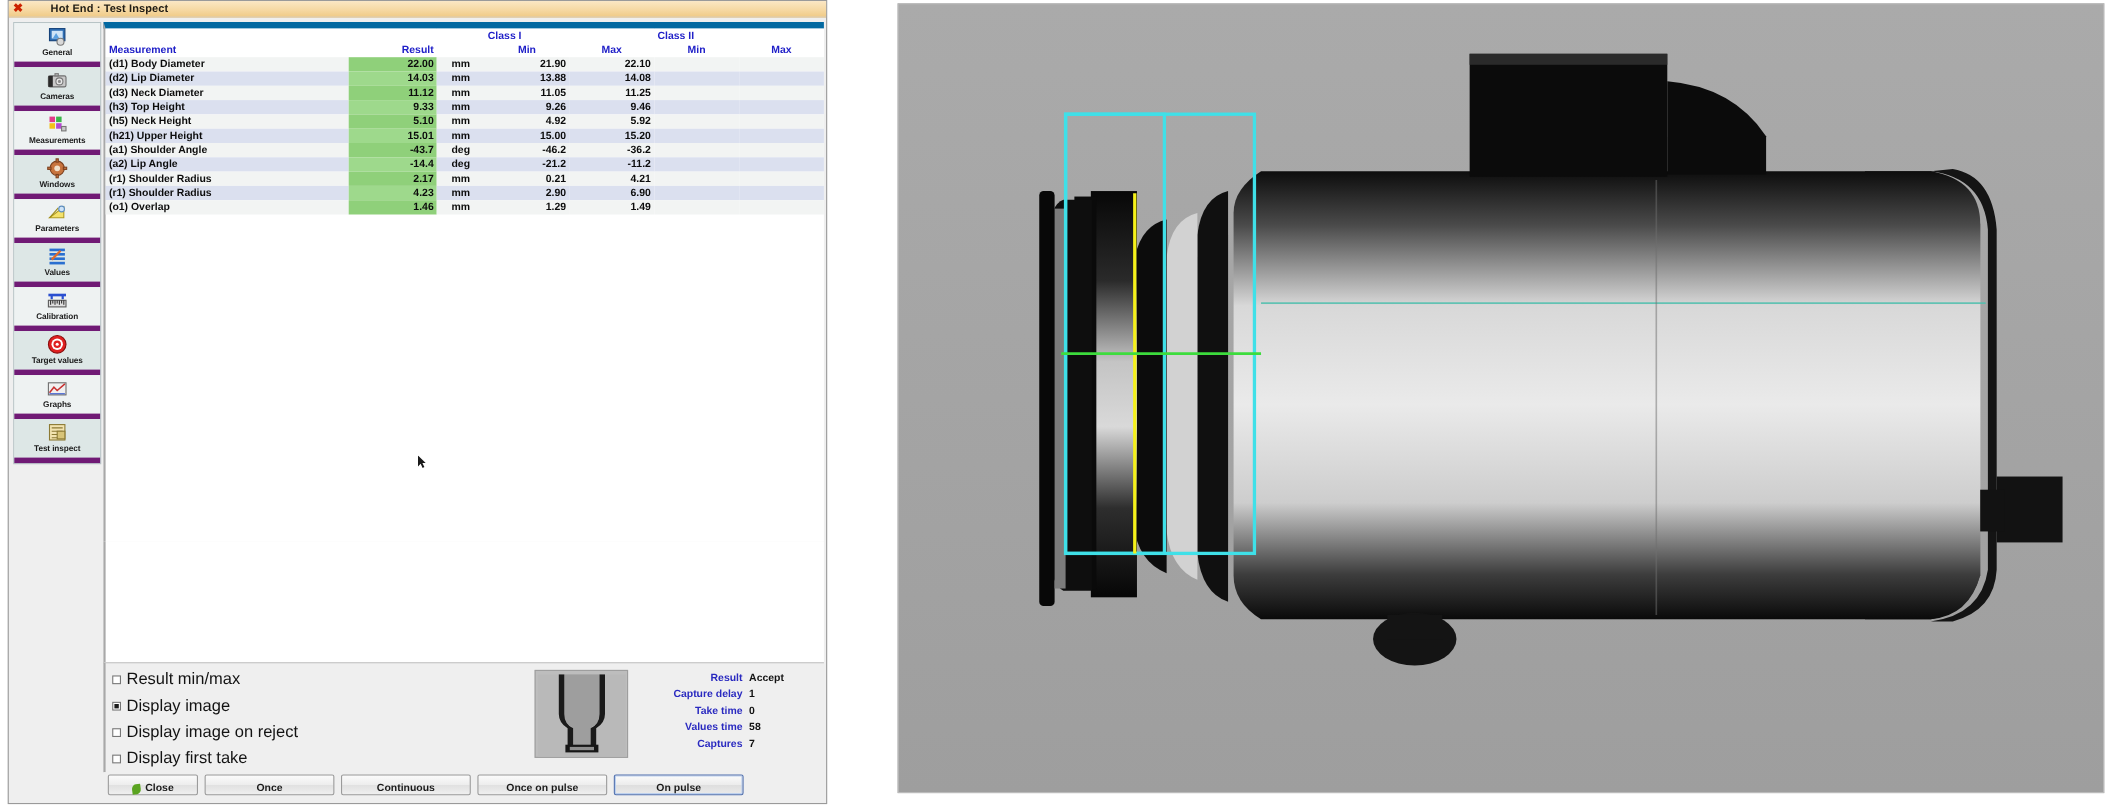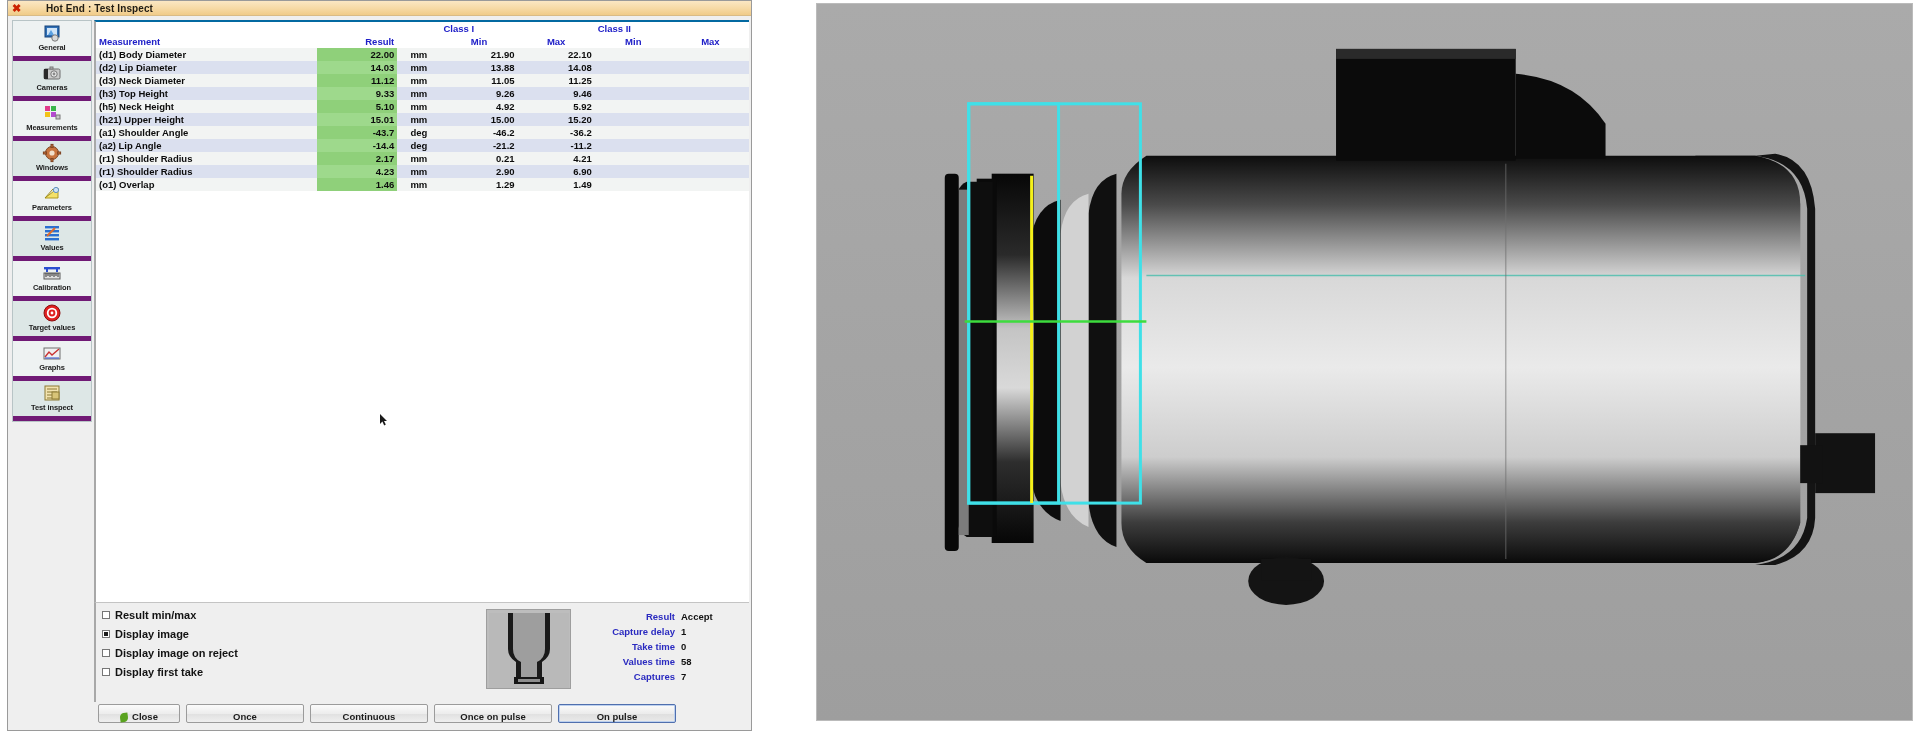--- a/index.html
+++ b/index.html
@@ -57,21 +57,21 @@
     white-space: nowrap; letter-spacing: -.1px;
   }
 
   
   #content { flex: 1 1 auto; display: flex; flex-direction: column; min-width: 0; gap: 0; }
 
   #table-panel {
     flex: 0 0 auto;
     background: #ffffff;
     border-left: 2px solid #a8a8a8;
-    border-top: 2px solid #0369a1;
+    border-top: 6px solid #0369a1;
     padding: 0;
     height: 472px;
     display: flex; flex-direction: column;
   }
   table.meas { border-collapse: collapse; width: 100%; table-layout: fixed; }
   table.meas th {
     font-size: 9.5px; font-weight: bold; color: #2020c8;
     padding: 1px 3px; text-align: left; background: #ffffff; border: none;
   }
   table.meas th.ctr { text-align: center; }
@@ -102,21 +102,21 @@
   .chk-col { display: flex; flex-direction: column; gap: 7px; width: 300px; }
   .chk-row { display: flex; align-items: center; gap: 5px; cursor: pointer; }
   .chk-box {
     width: 8px; height: 8px; border: 1px solid #767676; background: #fff;
     display: inline-block; position: relative; flex: 0 0 8px;
   }
   .chk-box.on::after {
     content: ""; position: absolute; left: 1px; top: 1px; width: 4px; height: 4px;
     background: #1a1a1a;
   }
-  .chk-lbl { font-size: 11px; color: #131313; font-weight: bold; white-space: nowrap; }
+  .chk-lbl { font-size: 15px; color: #131313; font-weight: normal; white-space: nowrap; }
 
   #thumb {
     width: 85px; height: 80px; flex: 0 0 85px;
     background: #bdbdbd; position: relative; overflow: hidden;
     border: 1px solid #9e9e9e; margin-left: 74px;
   }
   #thumb .bottleTop { position:absolute; left:50%; top:3px; transform:translateX(-50%); }
 
   .stats { display: flex; flex-direction: column; gap: 4px; margin-left: 14px; padding-top: 2px; }
   .stat-row { display: flex; align-items: baseline; gap: 6px; }

